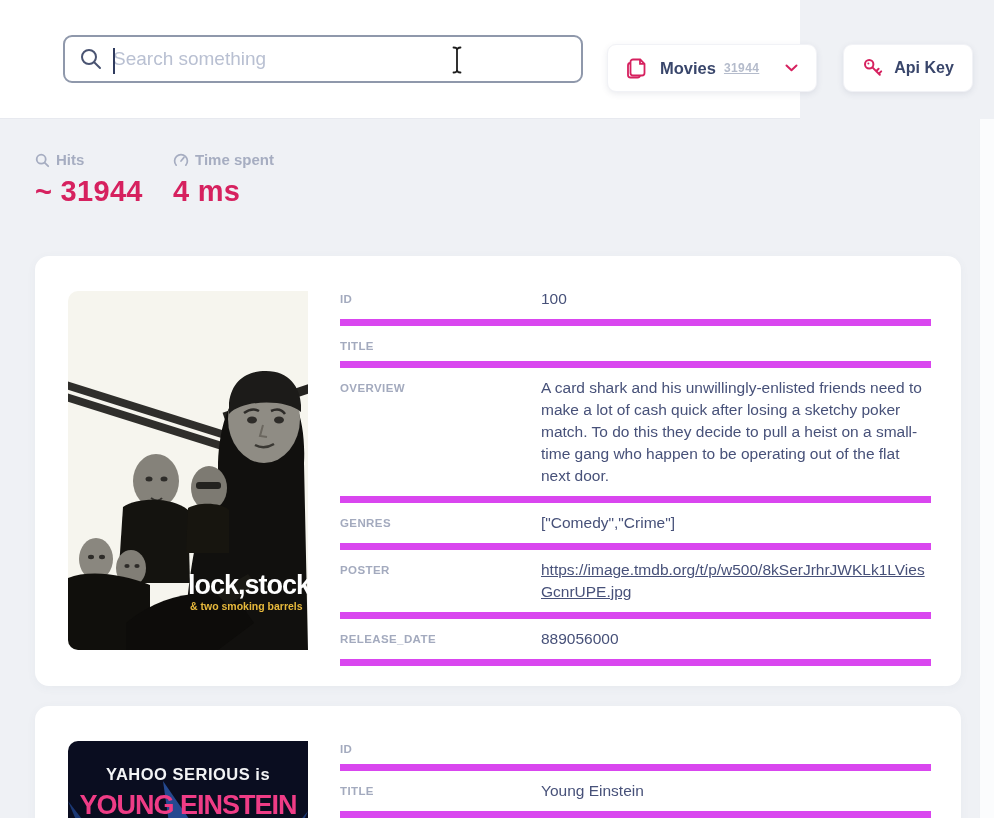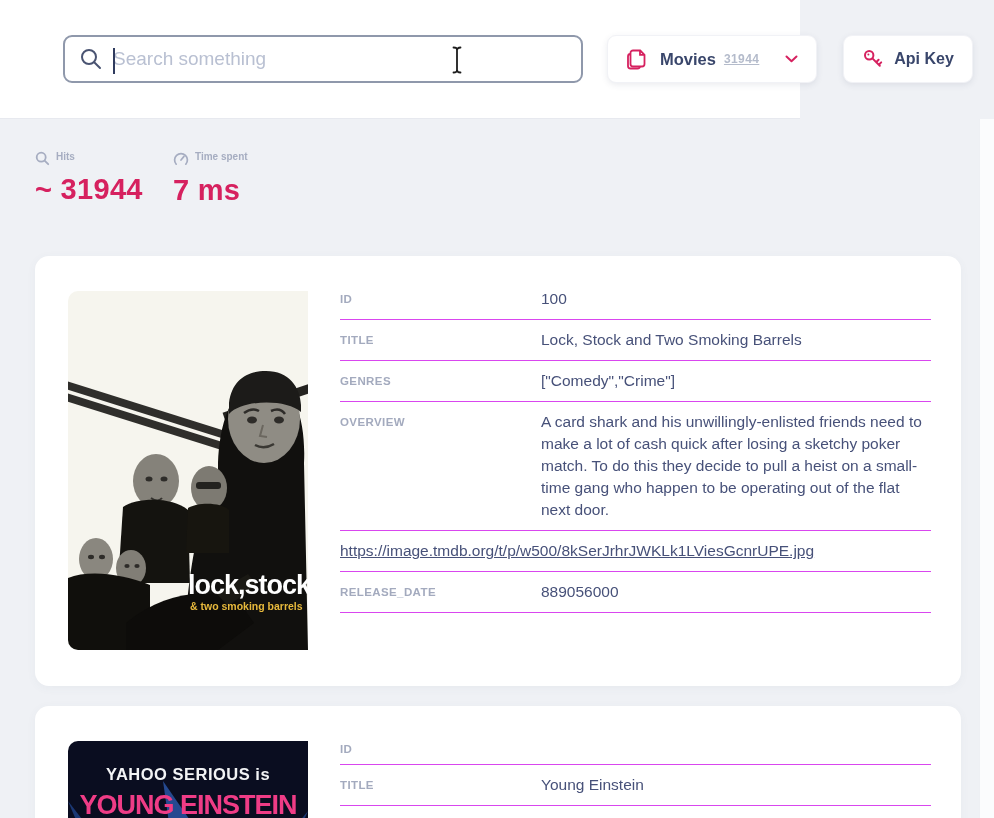--- a/index.html
+++ b/index.html
@@ -11,45 +11,45 @@
   .header { position:absolute; top:0; left:0; width:800px; height:119px; background:#ffffff; border-bottom:1px solid #e7e9ef; z-index:2; }
   .search-box { position:absolute; left:63px; top:35px; width:520px; height:48px; background:#fff;
                 border:2px solid #8f98ab; border-radius:9px; display:flex; align-items:center; padding:0 14px; }
   .search-box svg { flex:0 0 auto; }
   .search-input { border:none; outline:none; flex:1; margin-left:10px; font-size:19px; color:#39466b;
                   font-family:"Liberation Sans", sans-serif; background:transparent; }
   .search-input::placeholder { color:#b9c0d2; }
   .caret { position:absolute; left:48px; top:11px; width:1.5px; height:26px; background:#2f3b5e; }
   .ibeam { position:absolute; left:450px; top:46px; z-index:3; }
 
-  .btn-white { position:absolute; top:35px; height:48px; background:#fff; border:1px solid #f1f2f6; border-radius:9px;
+  .btn-white { position:absolute; top:44px; height:48px; background:#fff; border:1px solid #f1f2f6; border-radius:9px;
                box-shadow:0 2px 6px rgba(55,65,95,0.10); display:flex; align-items:center; cursor:pointer; }
   .index-select { left:607px; width:210px; padding:0 18px; }
   .index-label { font-size:16.5px; font-weight:bold; color:#39466b; margin-left:13px; }
   .index-count { font-size:12px; font-weight:bold; color:#b4bbcb; margin-left:8px; letter-spacing:0.4px;text-decoration:underline; }
   .index-chevron { margin-left:auto; }
   .apikey-btn { left:843px; width:130px; justify-content:center; }
   .apikey-label { font-size:16px; font-weight:bold; color:#39466b; margin-left:10px; }
 
   
   .stat { position:absolute; top:151px; }
   .stat-hits { left:35px; }
   .stat-time { left:173px; }
-  .stat-label { display:flex; align-items:flex-start; gap:6px; color:#a6adc1; font-weight:bold; font-size:10px; }
+  .stat-label { display:flex; align-items:flex-end; gap:6px; color:#a6adc1; font-weight:bold; font-size:15px; }
   .stat-value { margin-top:7px; color:#d6215f; font-weight:bold; font-size:29px; letter-spacing:0.3px; }
 
   
   .card { position:absolute; left:35px; width:926px; height:430px; background:#ffffff; border-radius:14px;
           box-shadow:0 2px 10px rgba(80,90,120,0.05); }
   .card-1 { top:256px; }
   .card-2 { top:706px; }
   .poster { position:absolute; left:33px; top:35px; width:289px; height:359px; border-radius:10px; overflow:hidden; }
   .poster svg { display:block; }
   .fields { position:absolute; left:305px; right:30px; top:23px; }
-  .frow { display:flex; padding:9px 0; border-bottom:1px solid #d946ef;justify-content:space-between; }
+  .frow { display:flex; padding:9px 0; border-bottom:7px solid #d946ef;justify-content:space-between; }
   .flabel { flex:0 0 201px; font-size:11.5px; font-weight:bold; color:#a3aabe; letter-spacing:0.4px; padding-top:5px; text-transform:uppercase; }
   .fvalue { flex:1; font-size:15.5px; line-height:22px; color:#475179; }
   .fvalue a { color:#475179; text-decoration:underline; word-break:break-all; }
 
   
   .scrollbar-track { position:absolute; right:0; top:119px; width:15px; height:699px; background:#fbfcfd; border-left:1px solid #eef0f4; }
 </style>
 </head>
 <body>
 
@@ -109,21 +109,21 @@
   </div>
 
   <div class="stat stat-time">
     <div class="stat-label">
       <svg width="16" height="16" viewBox="0 0 16 16">
         <path d="M3.2 13.2 A6.4 6.4 0 1 1 12.8 13.2" fill="none" stroke="#a6adc1" stroke-width="1.7" stroke-linecap="round"></path>
         <line x1="8" y1="9" x2="11" y2="5.4" stroke="#a6adc1" stroke-width="1.7" stroke-linecap="round"></line>
       </svg>
       <span>Time spent</span>
     </div>
-    <div class="stat-value">7 ms</div>
+    <div class="stat-value">4 ms</div>
   </div>
 
   <div class="card card-1">
     <div class="poster">
       <svg width="240" height="359" viewBox="0 0 240 359">
         <rect width="240" height="359" fill="#f6f5ee"></rect>
         <g stroke="#2f2e2b" stroke-width="8">
           <line x1="-5" y1="93" x2="176" y2="150"></line>
           <line x1="-5" y1="105" x2="173" y2="161"></line>
         </g>
@@ -157,31 +157,31 @@
         <text x="122" y="319" font-family="Liberation Sans, sans-serif" font-size="10.5" font-weight="bold" fill="#e7b93c">&amp; two smoking barrels</text>
       </svg>
     </div>
     <div class="fields">
       <div class="frow">
         <div class="flabel">ID</div>
         <div class="fvalue">100</div>
       </div>
       <div class="frow">
         <div class="flabel">TITLE</div>
-        <div class="fvalue">Lock, Stock and Two Smoking Barrels</div>
+      </div>
+      <div class="frow">
+        <div class="flabel">OVERVIEW</div>
+        <div class="fvalue">A card shark and his unwillingly-enlisted friends need to make a lot of cash quick after losing a sketchy poker match. To do this they decide to pull a heist on a small-time gang who happen to be operating out of the flat next door.</div>
       </div>
       <div class="frow">
         <div class="flabel">GENRES</div>
         <div class="fvalue">["Comedy","Crime"]</div>
       </div>
       <div class="frow">
-        <div class="flabel">OVERVIEW</div>
-        <div class="fvalue">A card shark and his unwillingly-enlisted friends need to make a lot of cash quick after losing a sketchy poker match. To do this they decide to pull a heist on a small-time gang who happen to be operating out of the flat next door.</div>
-      </div>
-      <div class="frow">
+        <div class="flabel">POSTER</div>
         <div class="fvalue"><a href="#">https://image.tmdb.org/t/p/w500/8kSerJrhrJWKLk1LViesGcnrUPE.jpg</a></div>
       </div>
       <div class="frow">
         <div class="flabel">RELEASE_DATE</div>
         <div class="fvalue">889056000</div>
       </div>
     </div>
   </div>
 
   <div class="card card-2">

